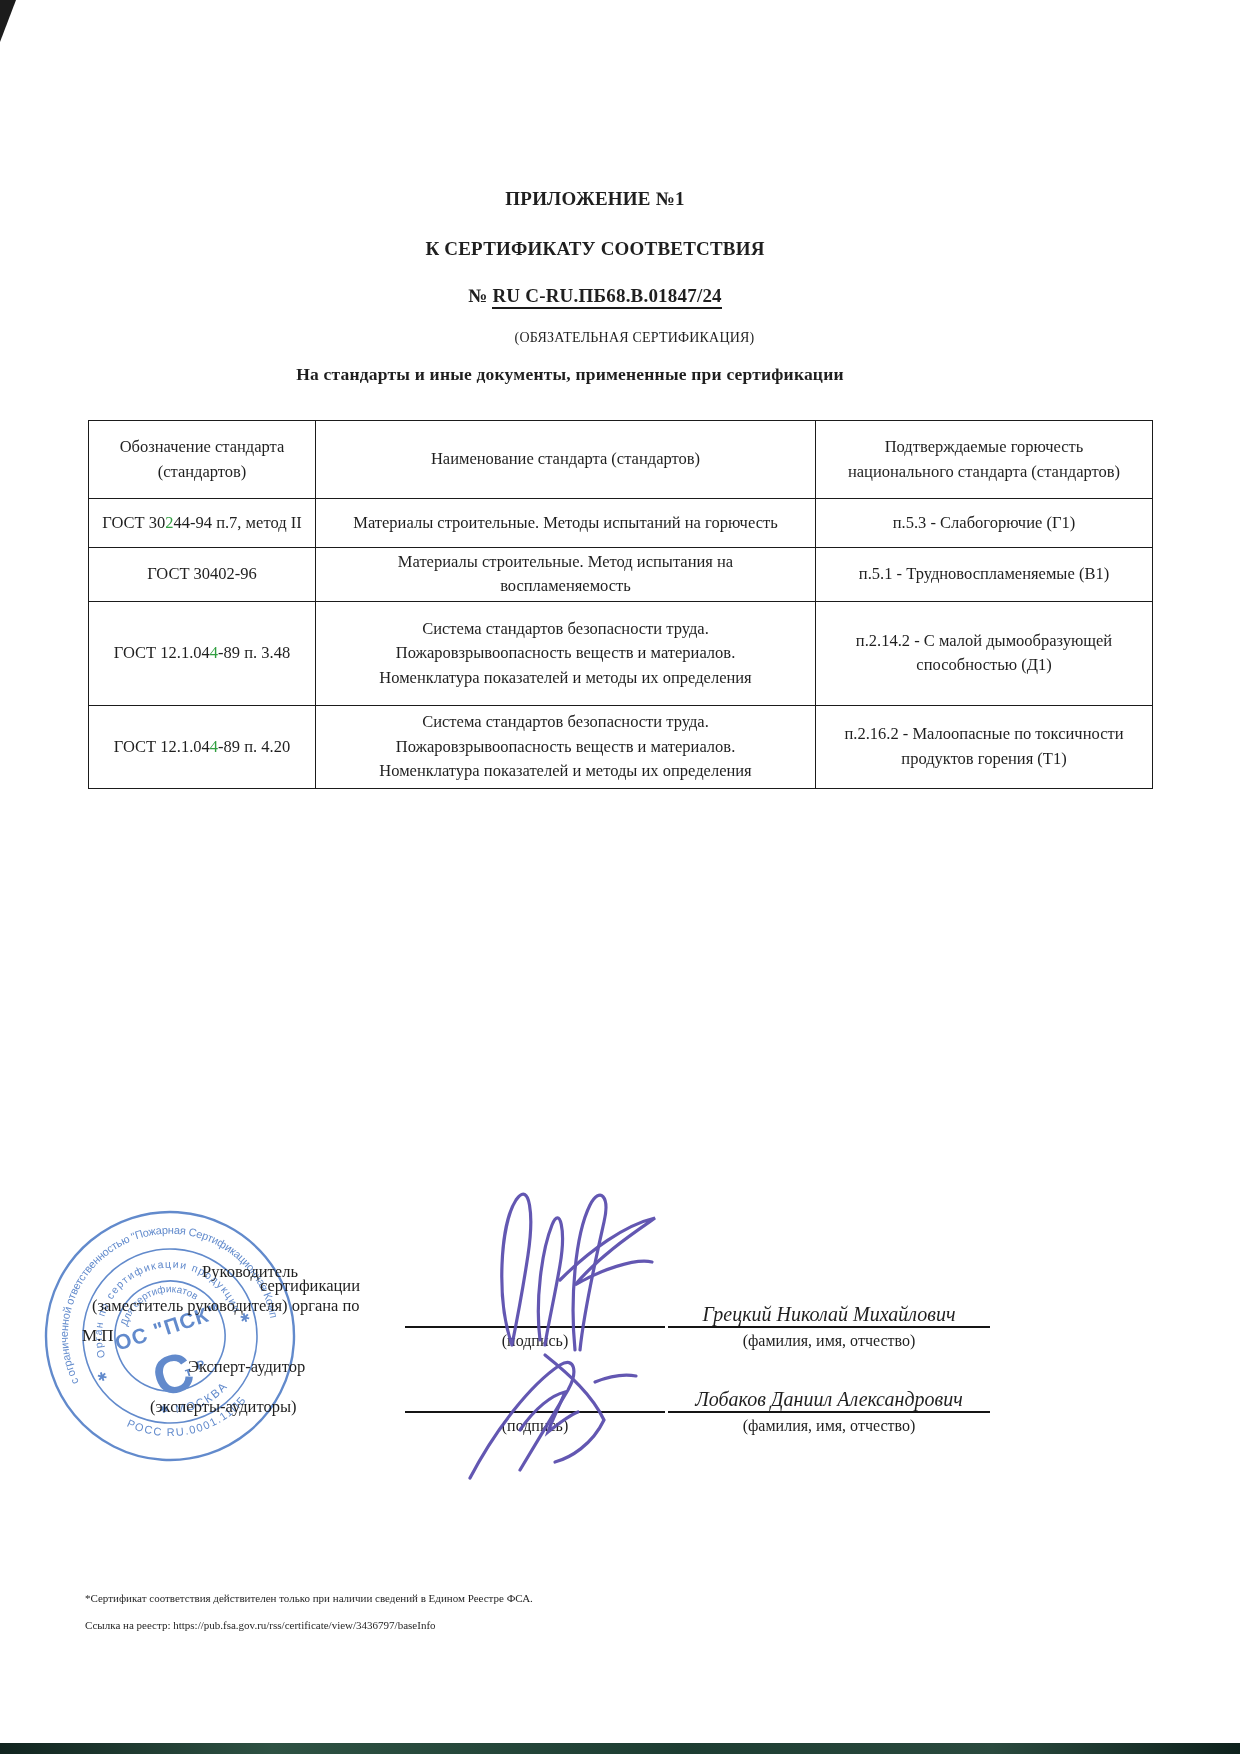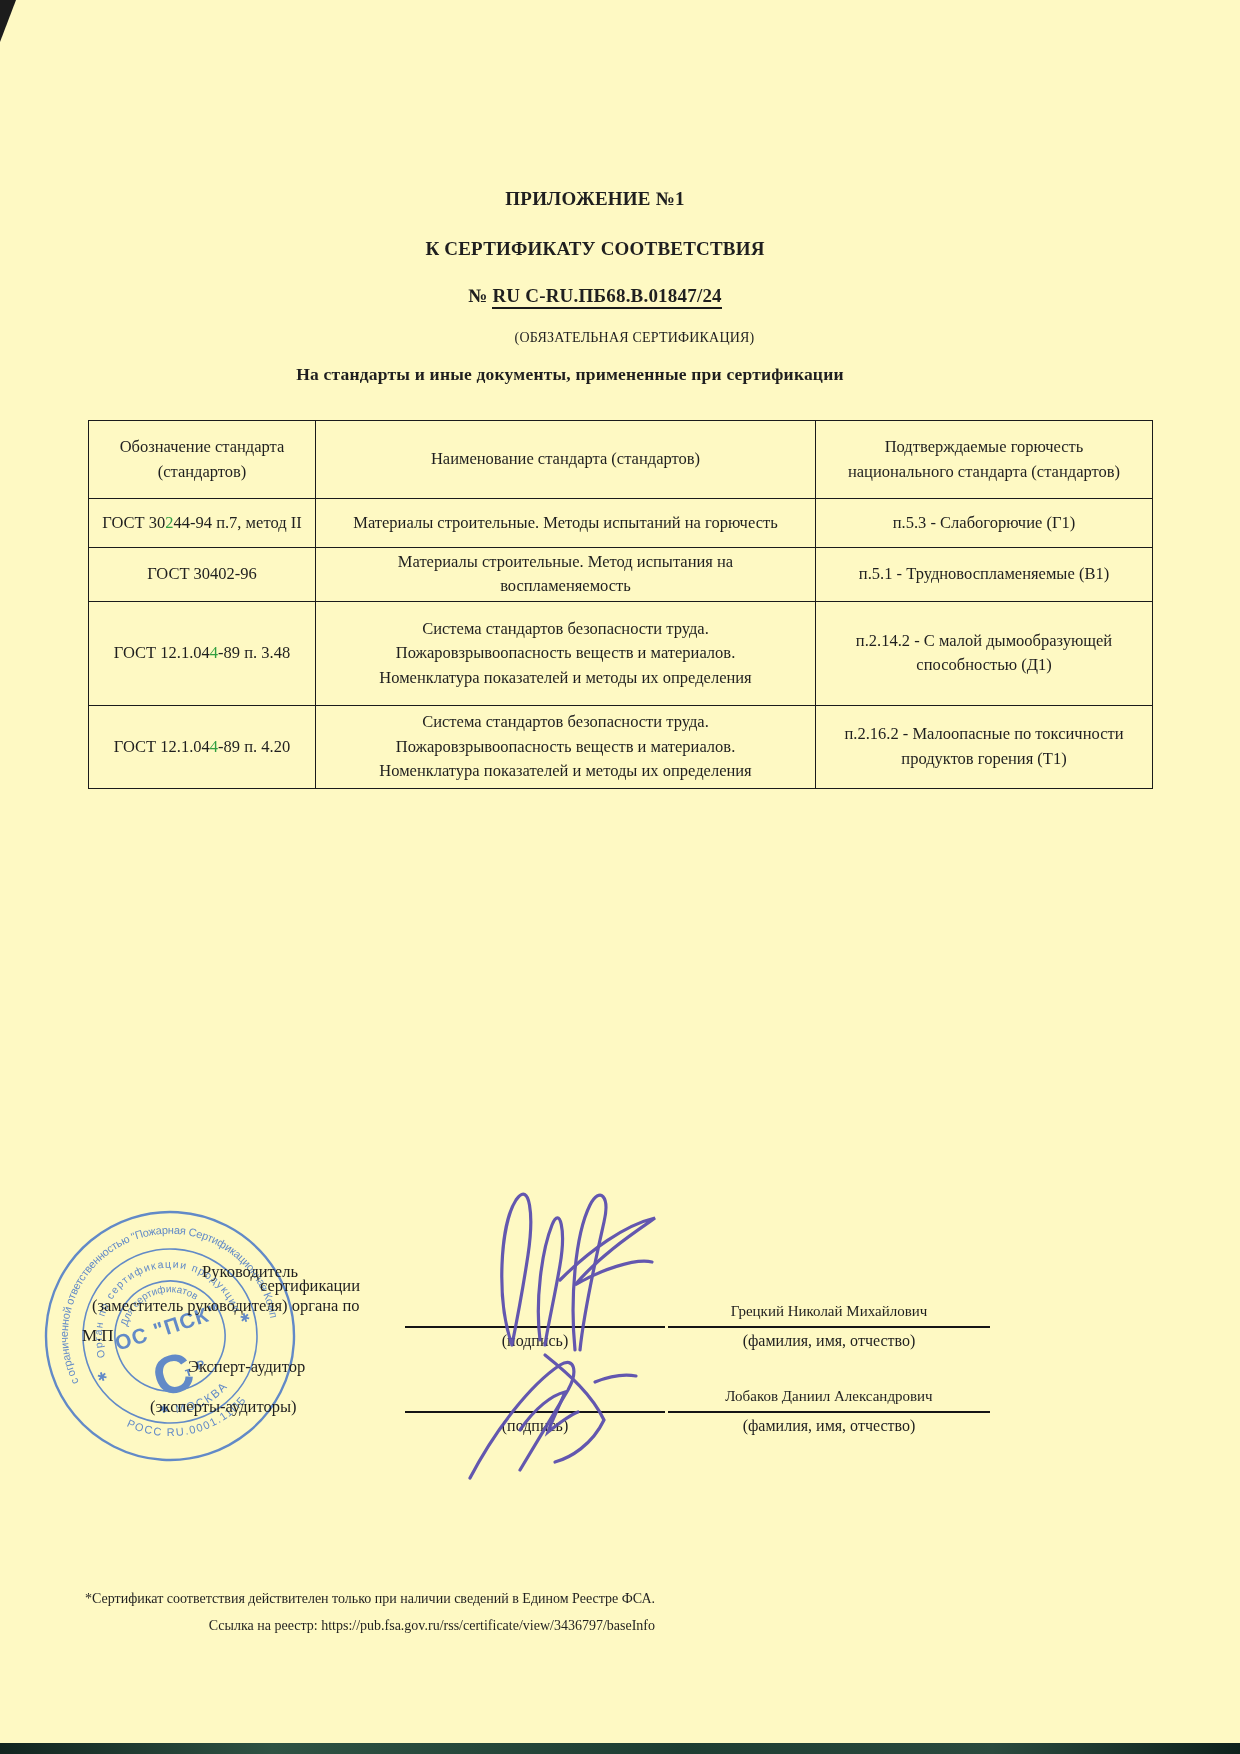--- a/index.html
+++ b/index.html
@@ -7,21 +7,21 @@
     --green:#2f9e3f;
     --stamp:#5581c8;
     --pen:#5b4fae;
   }
   *{margin:0;padding:0;box-sizing:border-box;}
   html,body{background:#888;}
   .page{
     position:relative;
     width:1240px;height:1754px;
     margin:0 auto;
-    background:#fef9c3;
+    background:#ffffff;
     font-family:"Liberation Serif","DejaVu Serif",serif;
     color:var(--ink);
     overflow:hidden;
   }
   
   .corner-artifact{
     position:absolute;left:0;top:0;width:16px;height:42px;
     background:#1c1c1c;
     clip-path:polygon(0 0,100% 0,0 100%);
   }
@@ -68,28 +68,28 @@
   .sig-line{position:absolute;border-bottom:2px solid #151515;z-index:2;}
   .line1L{left:405px;top:1310px;width:260px;height:18px;}
   .line1R{left:668px;top:1310px;width:322px;height:18px;}
   .line2L{left:405px;top:1395px;width:260px;height:18px;}
   .line2R{left:668px;top:1395px;width:322px;height:18px;}
   .caption{position:absolute;font-size:16px;text-align:center;z-index:2;}
   .cap1L{left:405px;top:1332px;width:260px;}
   .cap1R{left:668px;top:1332px;width:322px;}
   .cap2L{left:405px;top:1417px;width:260px;}
   .cap2R{left:668px;top:1417px;width:322px;}
-  .fio{position:absolute;font-size:15px;text-align:center;z-index:2;}
+  .fio{position:absolute;font-size:20px;text-align:center;z-index:2;font-style:italic;}
   .fio1{left:668px;top:1303px;width:322px;}
   .fio2{left:668px;top:1388px;width:322px;}
   
   .stamp-svg{position:absolute;left:30px;top:1196px;z-index:1;opacity:.92;}
   .pen-svg{position:absolute;left:380px;top:1150px;z-index:5;pointer-events:none;}
   
-  .footnote{position:absolute;left:85px;top:1585px;font-size:14px;line-height:27px;z-index:2;text-align:right;}
+  .footnote{position:absolute;left:85px;top:1585px;font-size:11px;line-height:27px;z-index:2;}
 </style>
 </head>
 <body>
 
 <div class="page">
 
   <div class="corner-artifact"></div>
   <div class="bottom-strip"></div>
 
   <div class="head h1">ПРИЛОЖЕНИЕ №1</div>

